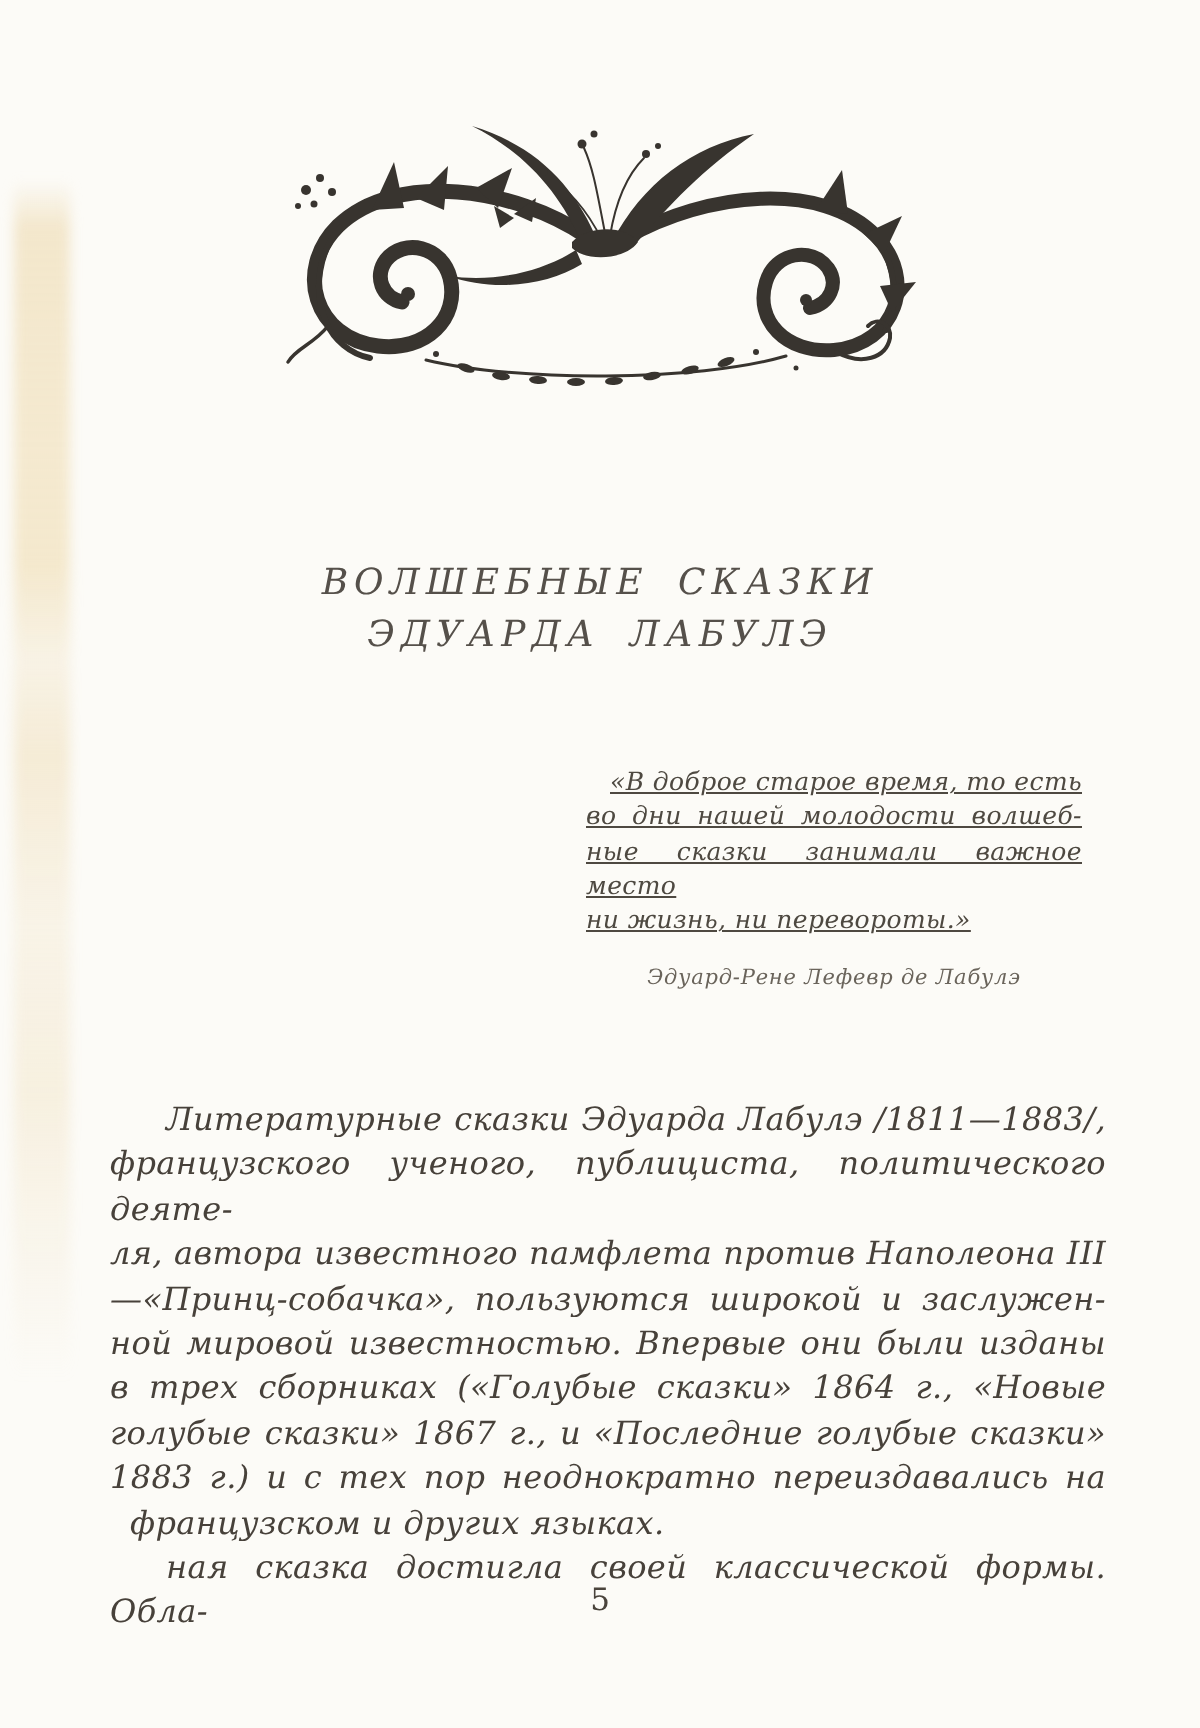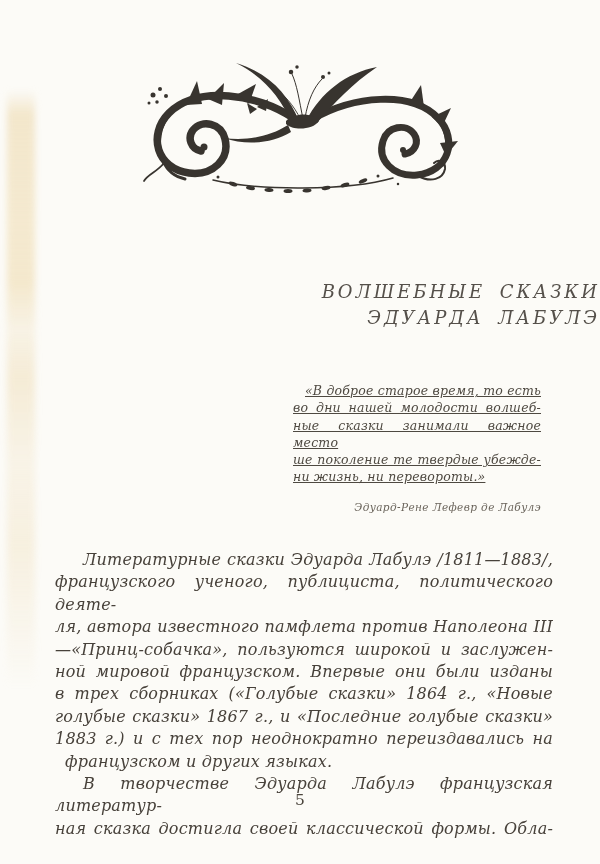--- a/index.html
+++ b/index.html
@@ -18,31 +18,31 @@
       rgba(241,227,196,.3) 62%, rgba(241,227,196,.45) 76%,
       rgba(241,227,196,0) 100%);
   }
   .ornament { position:absolute; left:138px; top:58px; width:330px; height:140px; }
   .title {
     position:absolute; left:0; top:279px; width:600px; margin:0;
     text-align:center; font-style:italic; font-weight:500;
     font-size:18px; line-height:26px; letter-spacing:3px; word-spacing:6px;
     color:#55504a;
   }
-  .title span { display:block;text-align:right; }
+  .title span { display:block; }
   .epigraph {
     position:absolute; left:293px; top:382px; width:248px;
     font-style:italic; font-size:12.5px; line-height:17.3px;
     letter-spacing:.2px; color:#4e4941;
   }
   .epigraph .tline { text-align:justify; text-align-last:justify;text-decoration:underline; }
   .epigraph .tline:last-child { text-align-last:left; }
   .epigraph .tline:first-child { text-indent:12px; }
   .attribution {
-    margin-top:13px; text-align:right; font-style:italic;
+    margin-top:13px; text-align:center; font-style:italic;
     font-size:10.5px; letter-spacing:.4px; color:#6a645b;
   }
   .body-text {
     position:absolute; left:55px; top:549px; width:498px;
     font-style:italic; font-size:16px; line-height:22.4px;
     letter-spacing:.2px; color:#47413a;
   }
   .para .tline { text-align:justify; text-align-last:justify; }
   .para:not([data-justify-last]) .tline:last-child { text-align-last:left;margin-left:10px; }
   .para .tline:first-child { text-indent:28px; }
@@ -112,38 +112,36 @@
   <h1 class="title">
     <span>ВОЛШЕБНЫЕ СКАЗКИ</span>
     <span>ЭДУАРДА ЛАБУЛЭ</span>
   </h1>
 
   <div class="epigraph">
     <div class="epi-lines">
         <div class="tline">«В доброе старое время, то есть</div>
         <div class="tline">во дни нашей молодости волшеб-</div>
         <div class="tline">ные сказки занимали важное место</div>
-        <div class="tline">ше поколение те твердые убежде-</div>
         <div class="tline">ни жизнь, ни перевороты.»</div>
       </div>
     <div class="attribution">Эдуард-Рене Лефевр де Лабулэ</div>
   </div>
 
   <div class="body-text">
     <div class="para">
         <div class="tline">Литературные сказки Эдуарда Лабулэ /1811—1883/,</div>
         <div class="tline">французского ученого, публициста, политического деяте-</div>
         <div class="tline">ля, автора известного памфлета против Наполеона III</div>
         <div class="tline">—«Принц-собачка», пользуются широкой и заслужен-</div>
-        <div class="tline">ной мировой французском. Впервые они были изданы</div>
+        <div class="tline">ной мировой известностью. Впервые они были изданы</div>
         <div class="tline">в трех сборниках («Голубые сказки» 1864 г., «Новые</div>
         <div class="tline">голубые сказки» 1867 г., и «Последние голубые сказки»</div>
         <div class="tline">1883 г.) и с тех пор неоднократно переиздавались на</div>
         <div class="tline">французском и других языках.</div>
       </div>
     <div class="para" data-justify-last="">
-        <div class="tline">В творчестве Эдуарда Лабулэ французская литератур-</div>
         <div class="tline">ная сказка достигла своей классической формы. Обла-</div>
       </div>
   </div>
 
   <div class="page-number">5</div>
 </div>
 
 </body></html>

